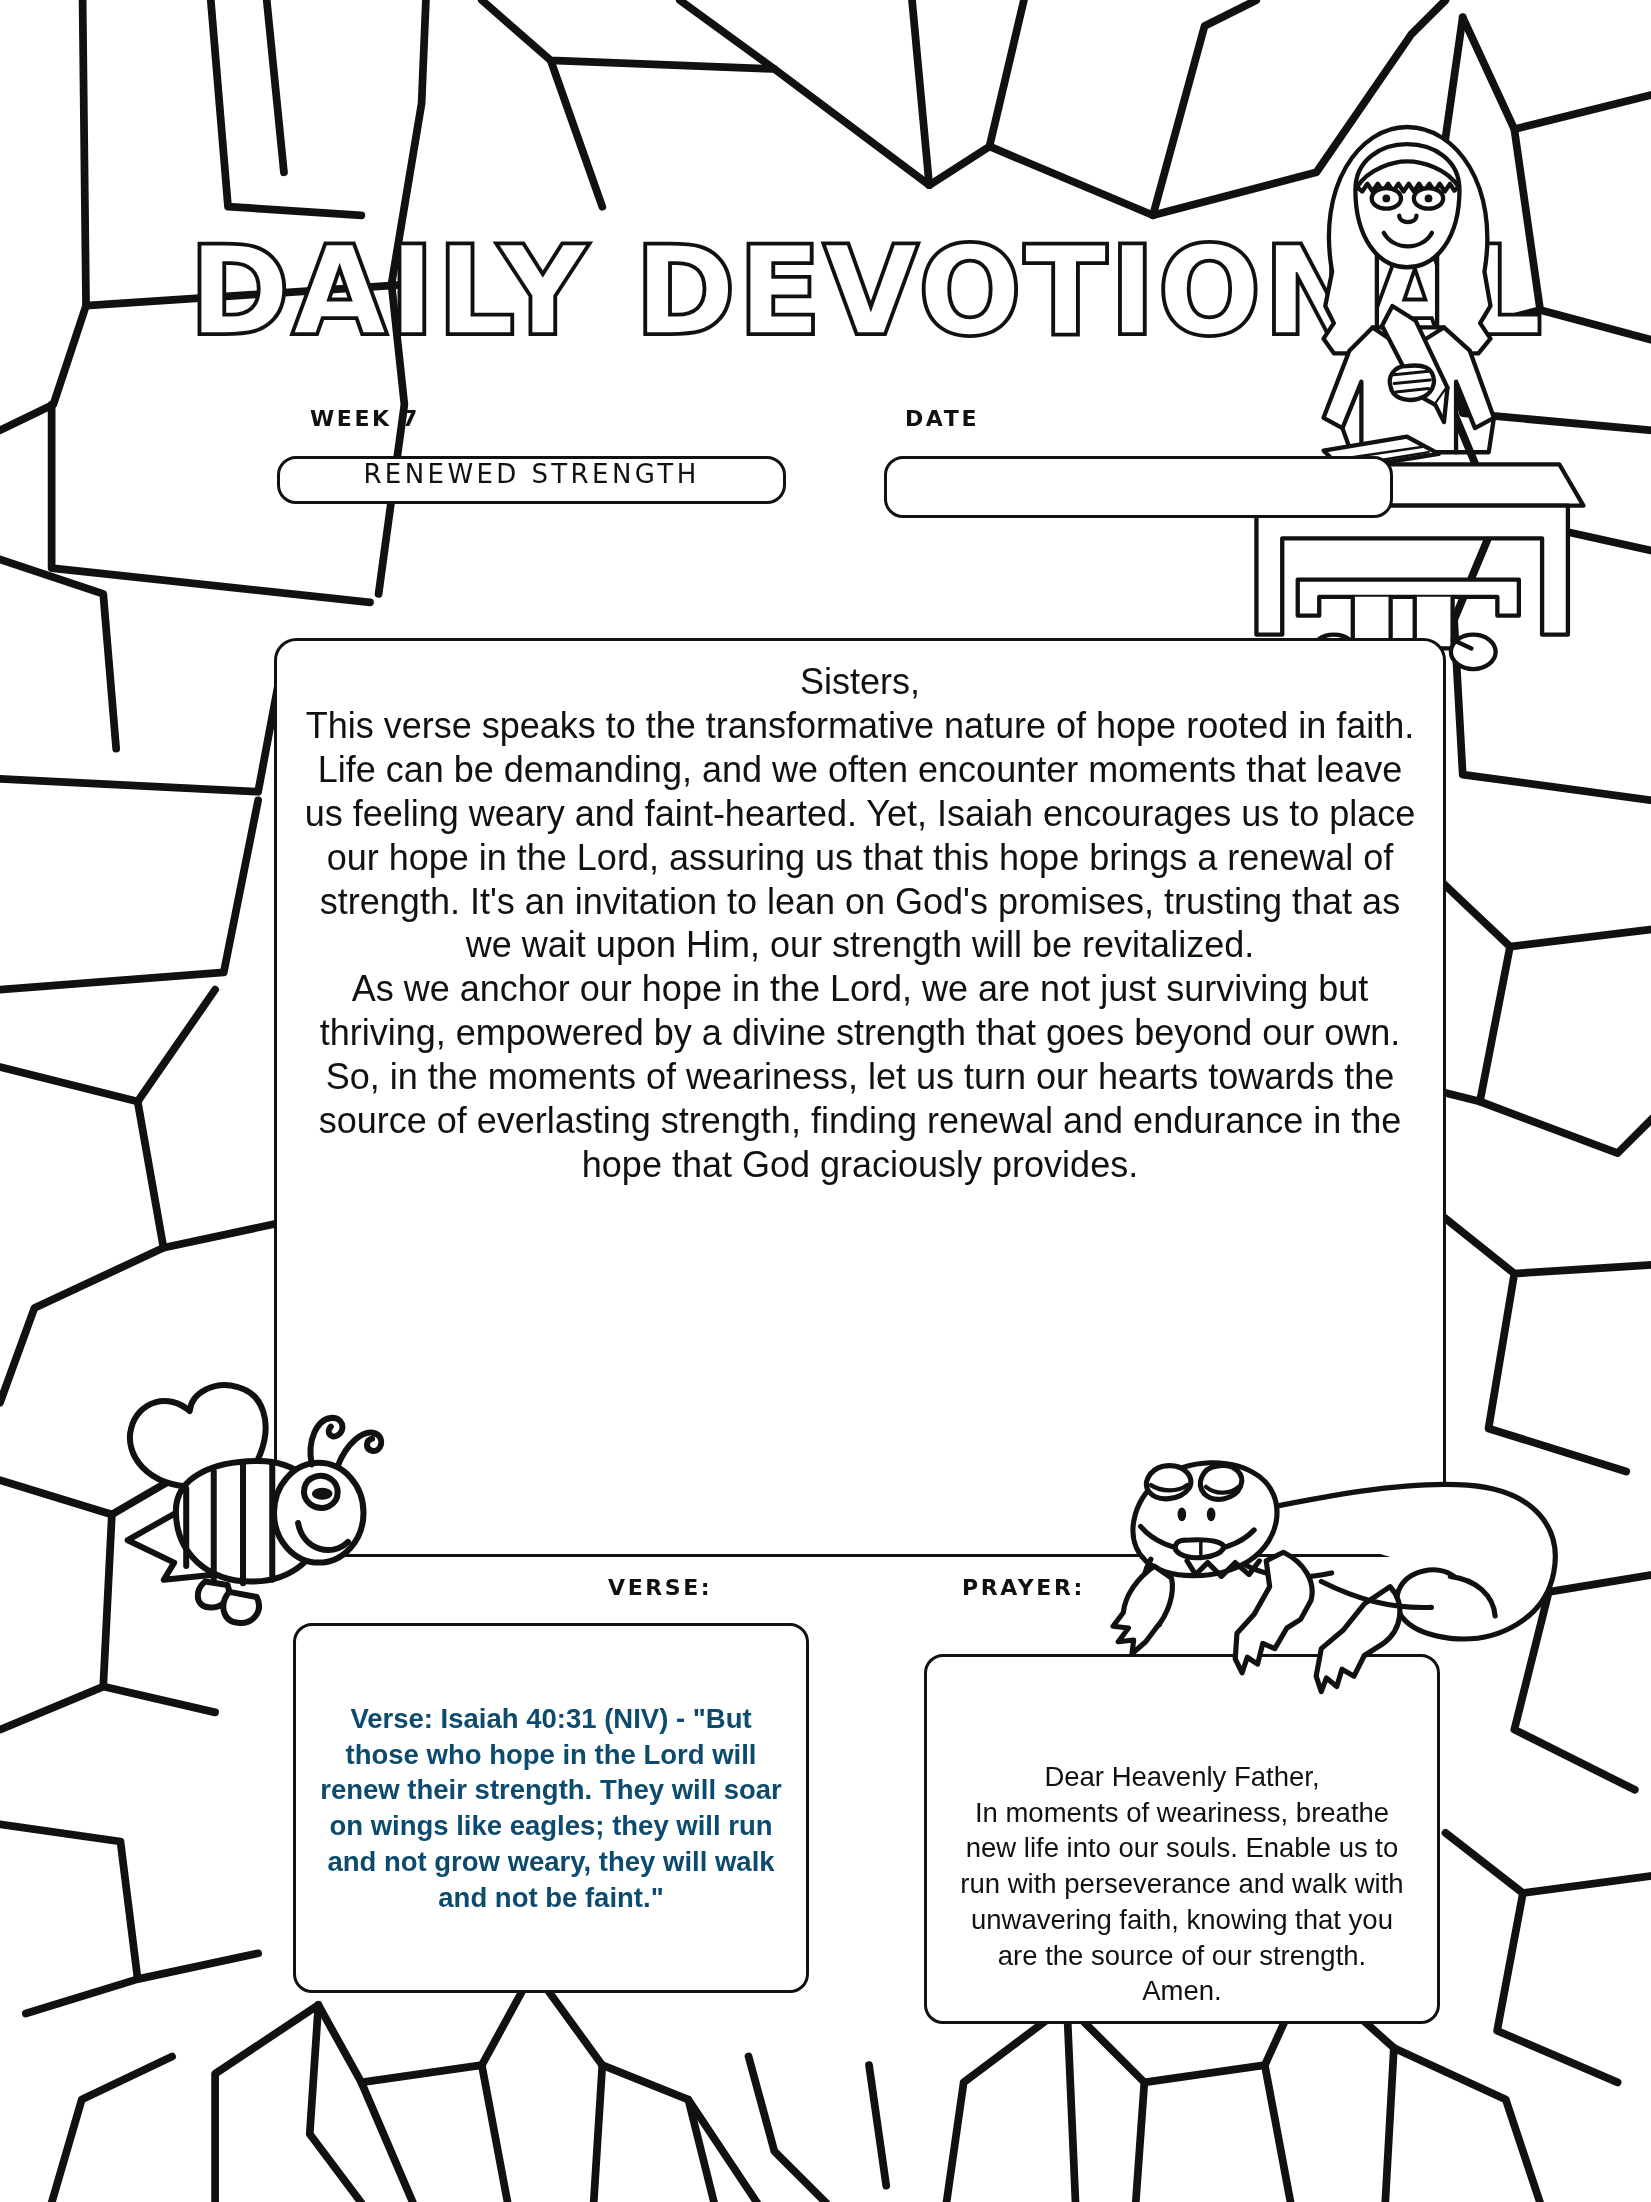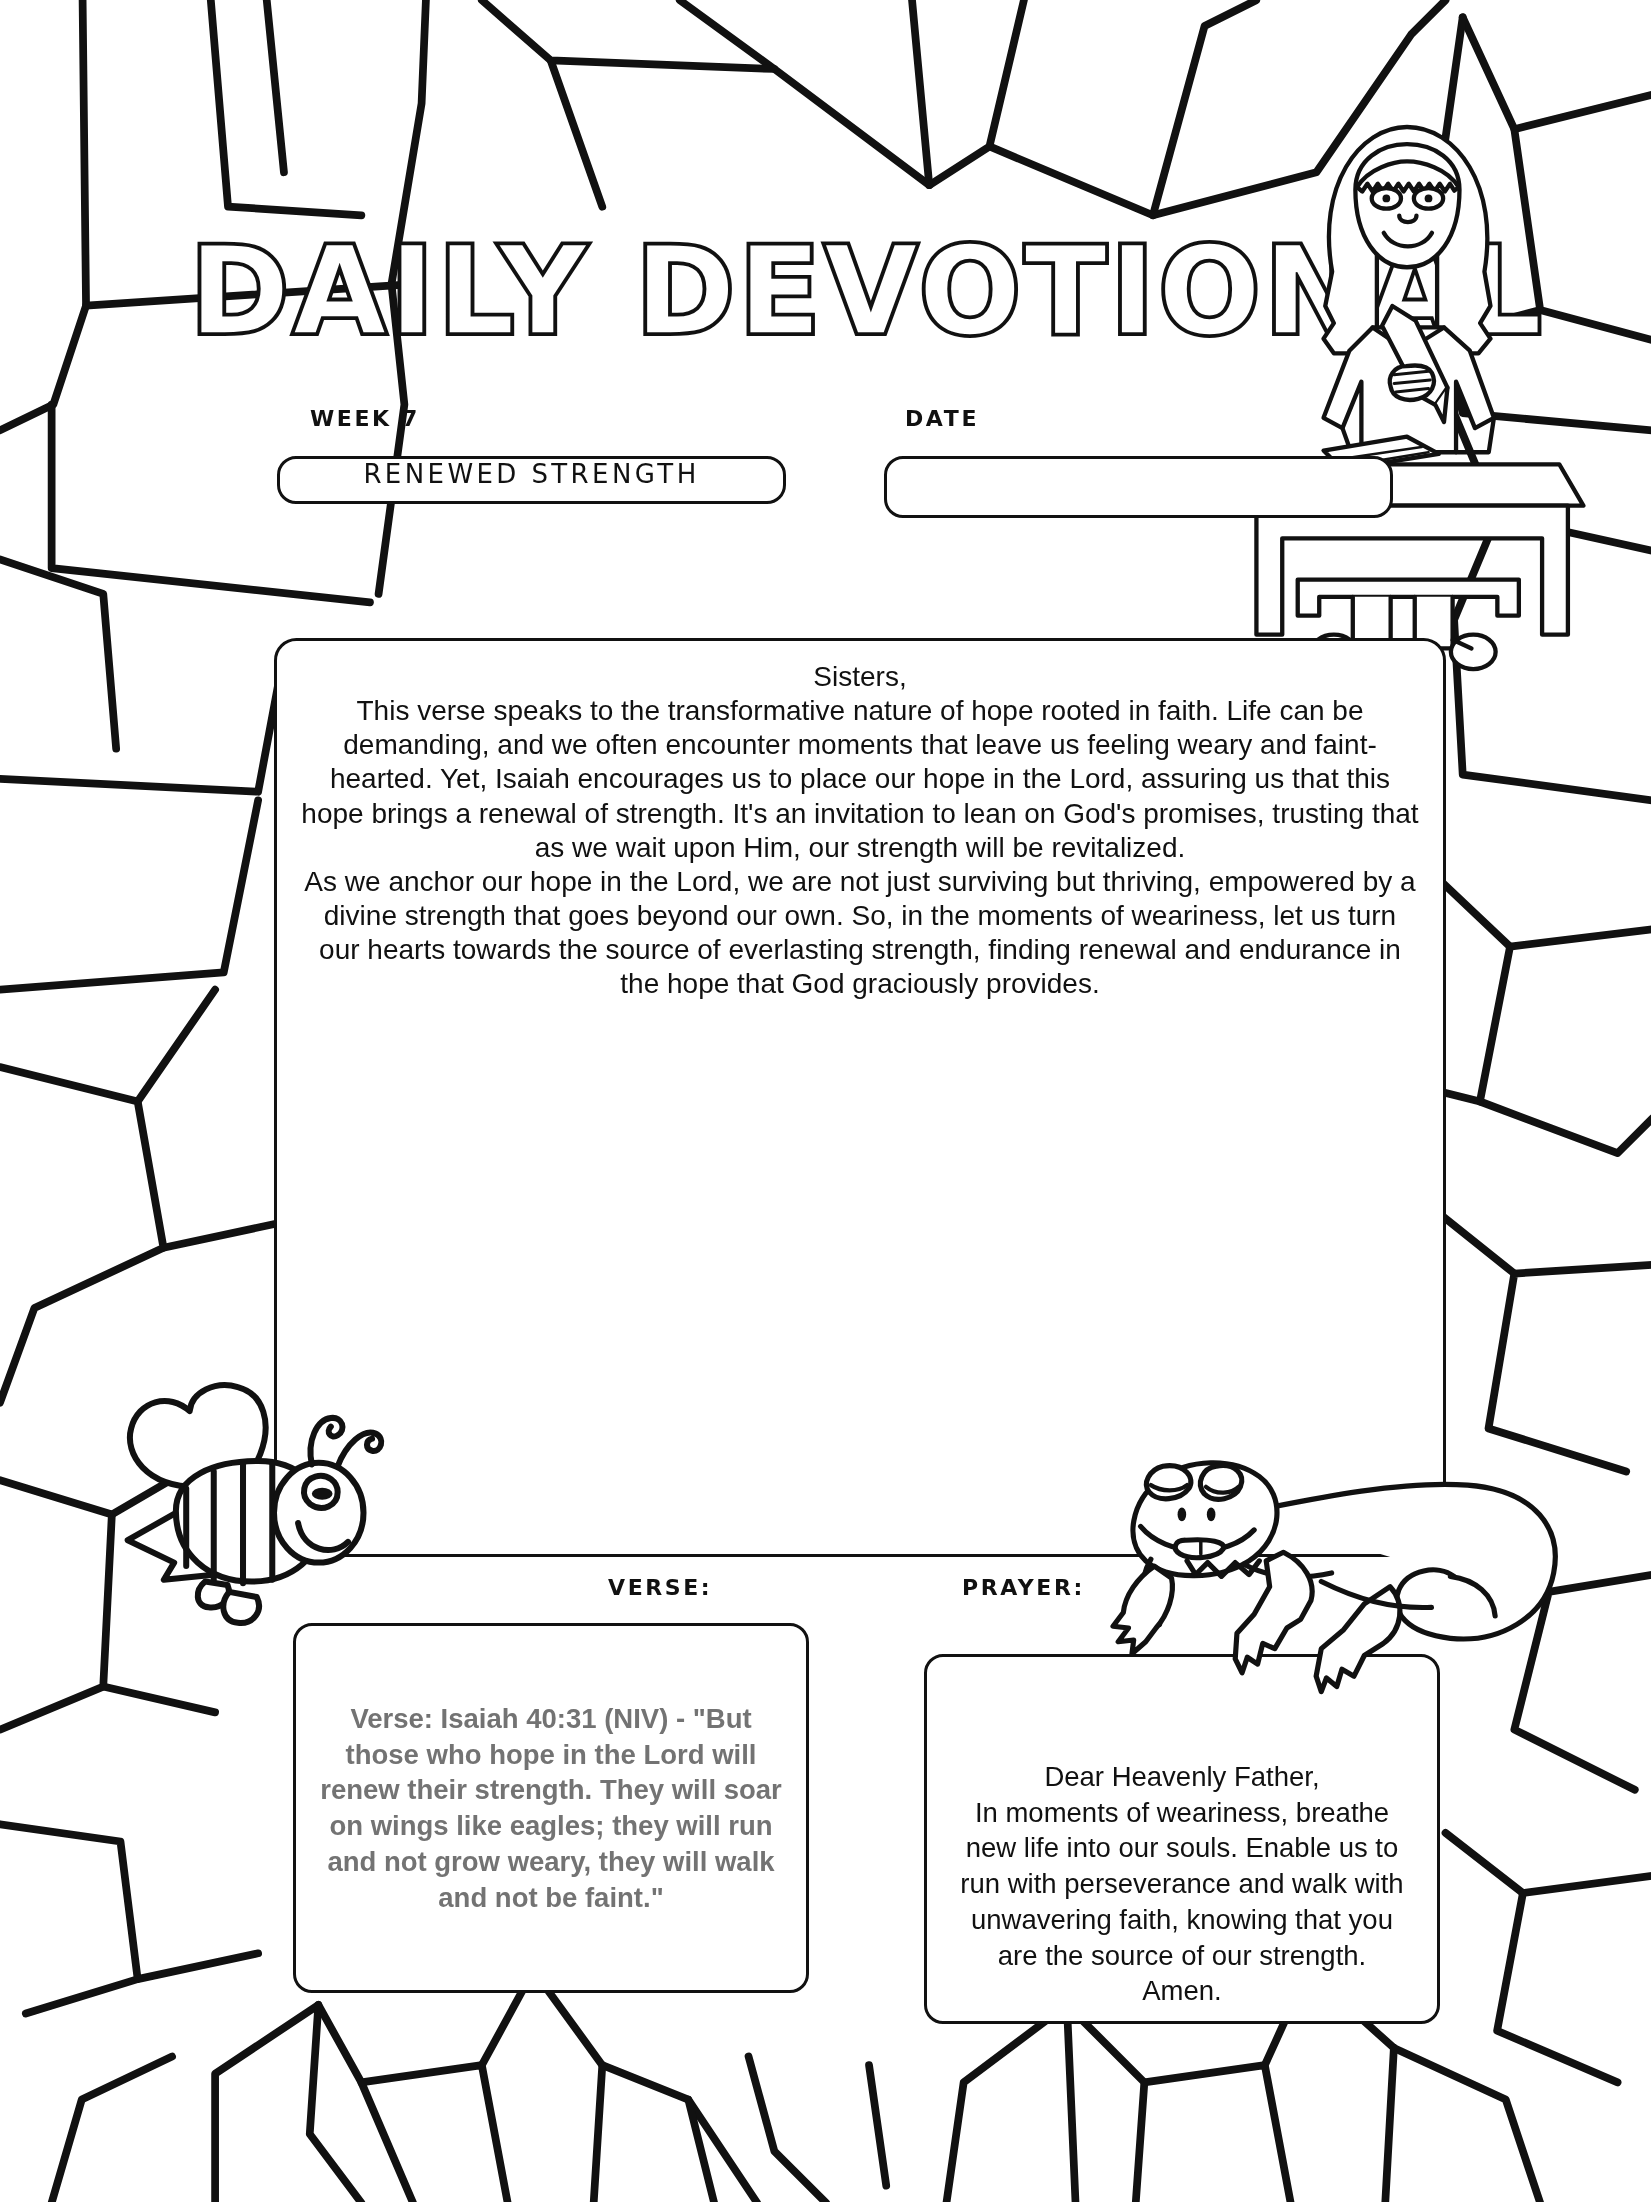--- a/index.html
+++ b/index.html
@@ -102,42 +102,42 @@
     left: 274px; top: 638px;
     width: 1172px; height: 919px;
     border: 3.4px solid #111;
     border-radius: 22.4px;
     background: #ffffff;
     padding: 19px 24px 8.6px;
     z-index: 2;
   }
   #message-text {
     font-family: "Liberation Sans", sans-serif;
-    font-size: 28px;
+    font-size: 36px;
     line-height: 1.22;
     text-align: center;
     color: #111;
     white-space: pre-line;
   }
 
   
   #verse-box {
     left: 293px; top: 1623px;
     width: 516px; height: 370px;
     display: flex; align-items: center; justify-content: center;
     padding: 12px 22.4px;
     z-index: 2;
   }
   #verse-text {
     font-family: "Liberation Sans", sans-serif;
     font-weight: 700;
     font-size: 27.5px;
     line-height: 1.30;
     text-align: center;
-    color: #737373;
+    color: #0c4a6e;
     white-space: pre-line;
   }
 
   #prayer-box {
     left: 902px; top: 1654px;
     width: 516px; height: 370px;
     display: flex; align-items: flex-end; justify-content: center;
     padding: 12px 20.6px;
     z-index: 2;
     margin-left: 22px;

